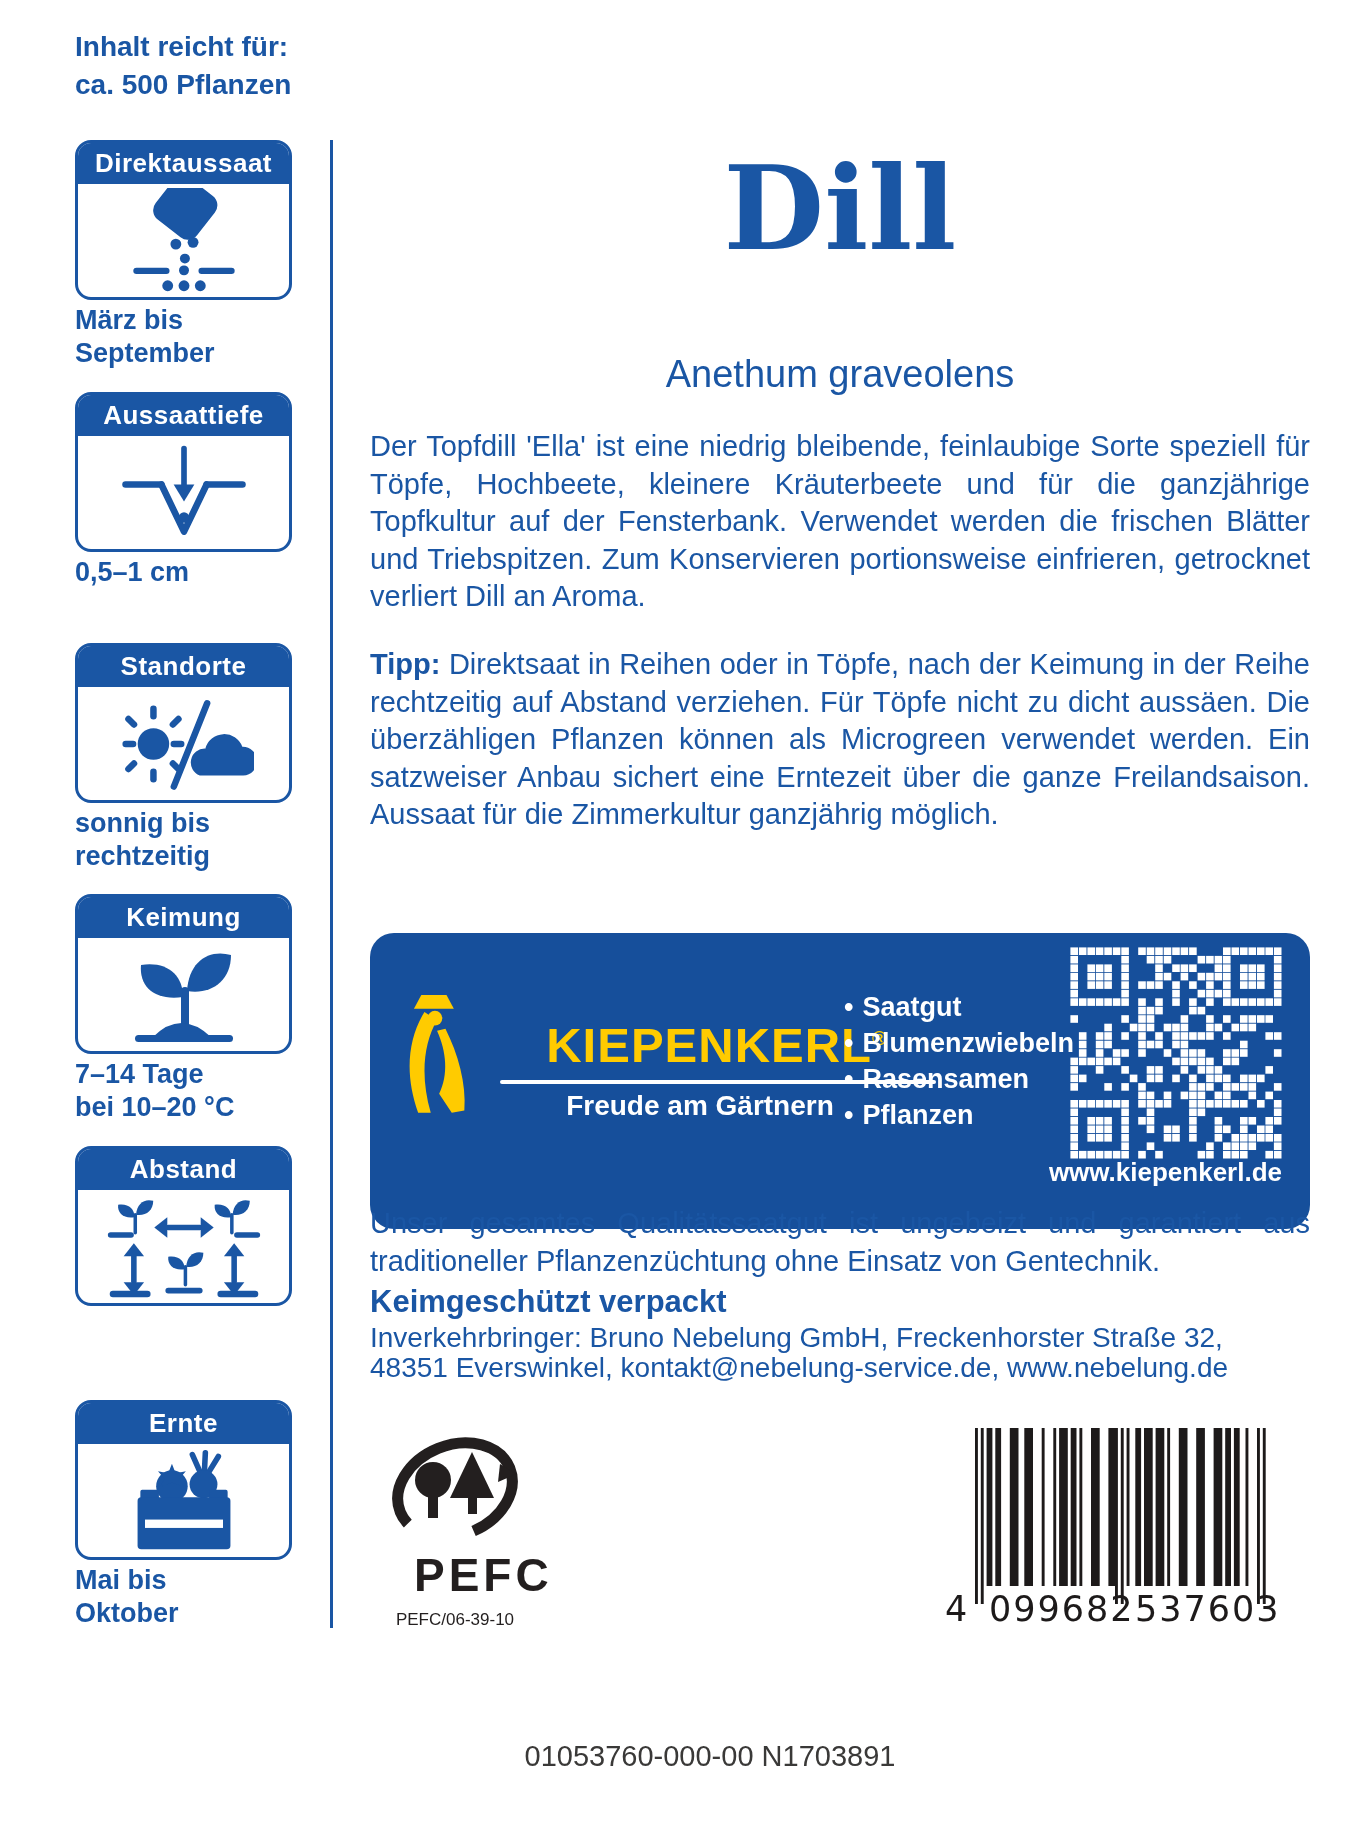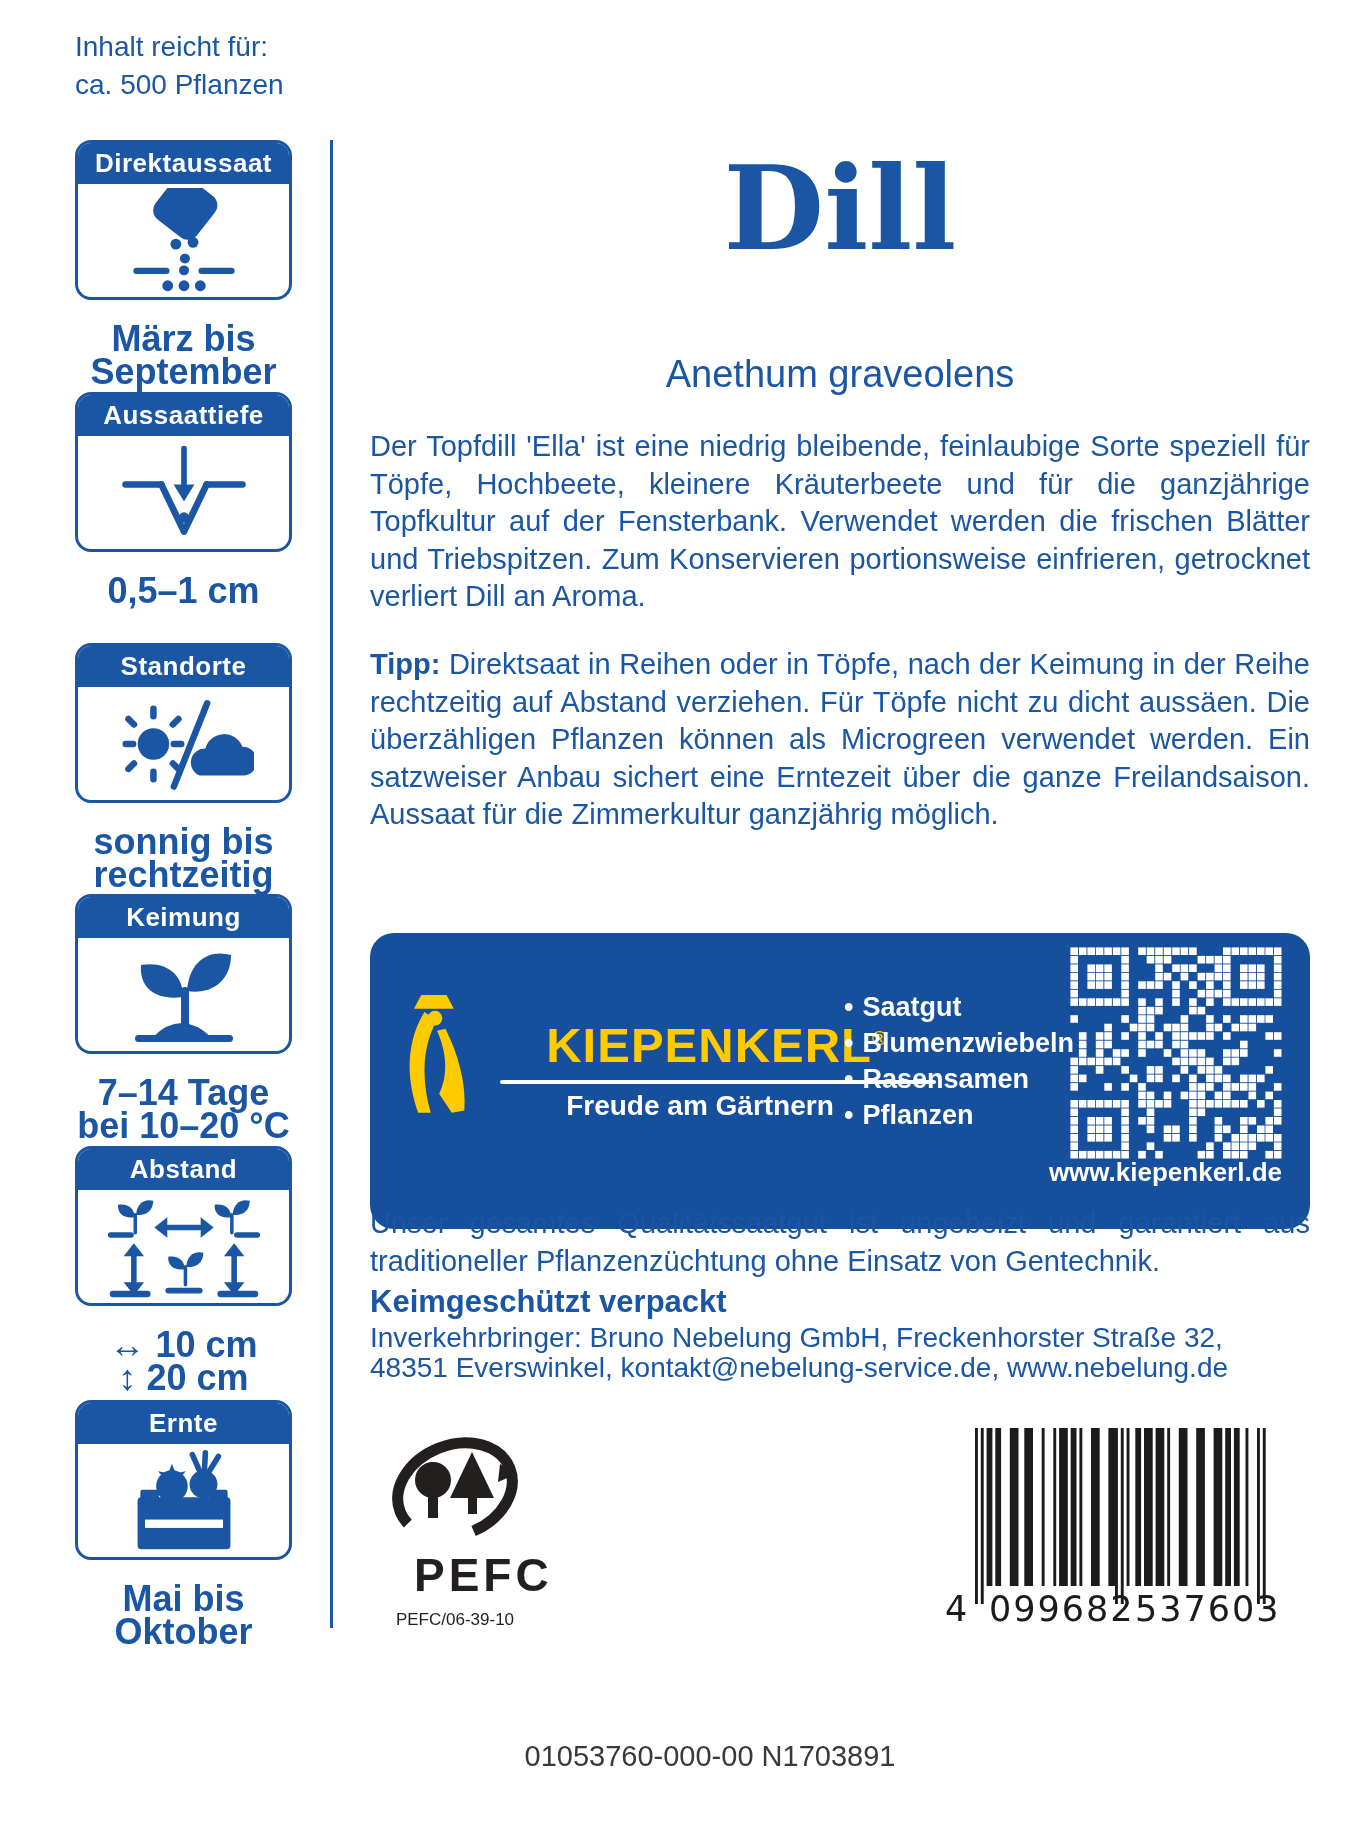--- a/index.html
+++ b/index.html
@@ -7,30 +7,30 @@
        font-family:"Liberation Sans",sans-serif;overflow:hidden;}
   .page{position:absolute;inset:0;}
   :root{
     --blue:#1a56a4;
     --bannerblue:#164f9b;
     --yellow:#ffcb00;
     --dark:#231f1f;
   }
   
   #yield{position:absolute;left:75px;top:28px;color:var(--blue);
-         font-size:28px;line-height:38px;font-weight:400;}
+         font-size:28px;line-height:38px;font-weight:700;}
   
   .side-item{position:absolute;left:75px;width:217px;}
   .side-box{border:3px solid var(--blue);border-radius:16px;overflow:hidden;
             height:160px;background:#fff;box-sizing:border-box;}
   .side-head{background:var(--blue);color:#fff;font-weight:bold;font-size:26px;
              height:41px;line-height:41px;text-align:center;letter-spacing:.5px;}
   .side-body{height:113px;display:flex;align-items:center;justify-content:center;}
-  .side-cap{margin-top:22px;text-align:center;color:var(--blue);
-            font-size:36px;font-weight:600;line-height:33px;}
+  .side-cap{margin-top:4px;text-align:left;color:var(--blue);
+            font-size:27px;font-weight:600;line-height:33px;}
   #divider{position:absolute;left:330px;top:140px;width:3px;height:1488px;
            background:var(--blue);}
   
   .mainblock{position:absolute;left:370px;width:940px;color:var(--blue);}
   #title{top:150px;text-align:center;font-family:"DejaVu Serif","Liberation Serif",serif;
          font-weight:bold;font-size:116px;line-height:116px;}
   #variety{top:296px;text-align:center;font-size:38px;font-weight:bold;}
   #botanical{top:353px;text-align:center;font-size:38px;font-weight:normal;}
   .para{margin:0;font-size:29px;line-height:37.5px;text-align:justify;}
   #desc{top:428px;}
@@ -208,24 +208,20 @@
           <g transform="translate(68,58) scale(0.42)">
             <path class="bs" stroke-width="9" d="M56,92 V46"></path>
             <path class="b" d="M54,52 C26,56 10,42 12,20 C38,16 54,30 54,52 Z"></path>
             <path class="b" d="M58,46 C60,16 80,4 102,10 C102,36 82,50 58,46 Z"></path>
           </g>
           <rect class="b" x="10" y="103" width="44" height="7" rx="3.5"></rect>
           <rect class="b" x="70" y="100" width="40" height="6" rx="3"></rect>
           <rect class="b" x="126" y="103" width="44" height="7" rx="3.5"></rect>
         </svg>
       </div>
-    </div>
-    <div class="side-cap">
-      <div>↔ 10 cm</div>
-      <div>↕ 20 cm</div>
     </div>
   </div>
 
   <div class="side-item" style="top:1400px">
     <div class="side-box">
       <div class="side-head">Ernte</div>
       <div class="side-body">
         <svg width="140" height="104" viewBox="0 0 150 112">
           <g class="bs" stroke-width="6">
             <path d="M92,24 L84,6"></path>

